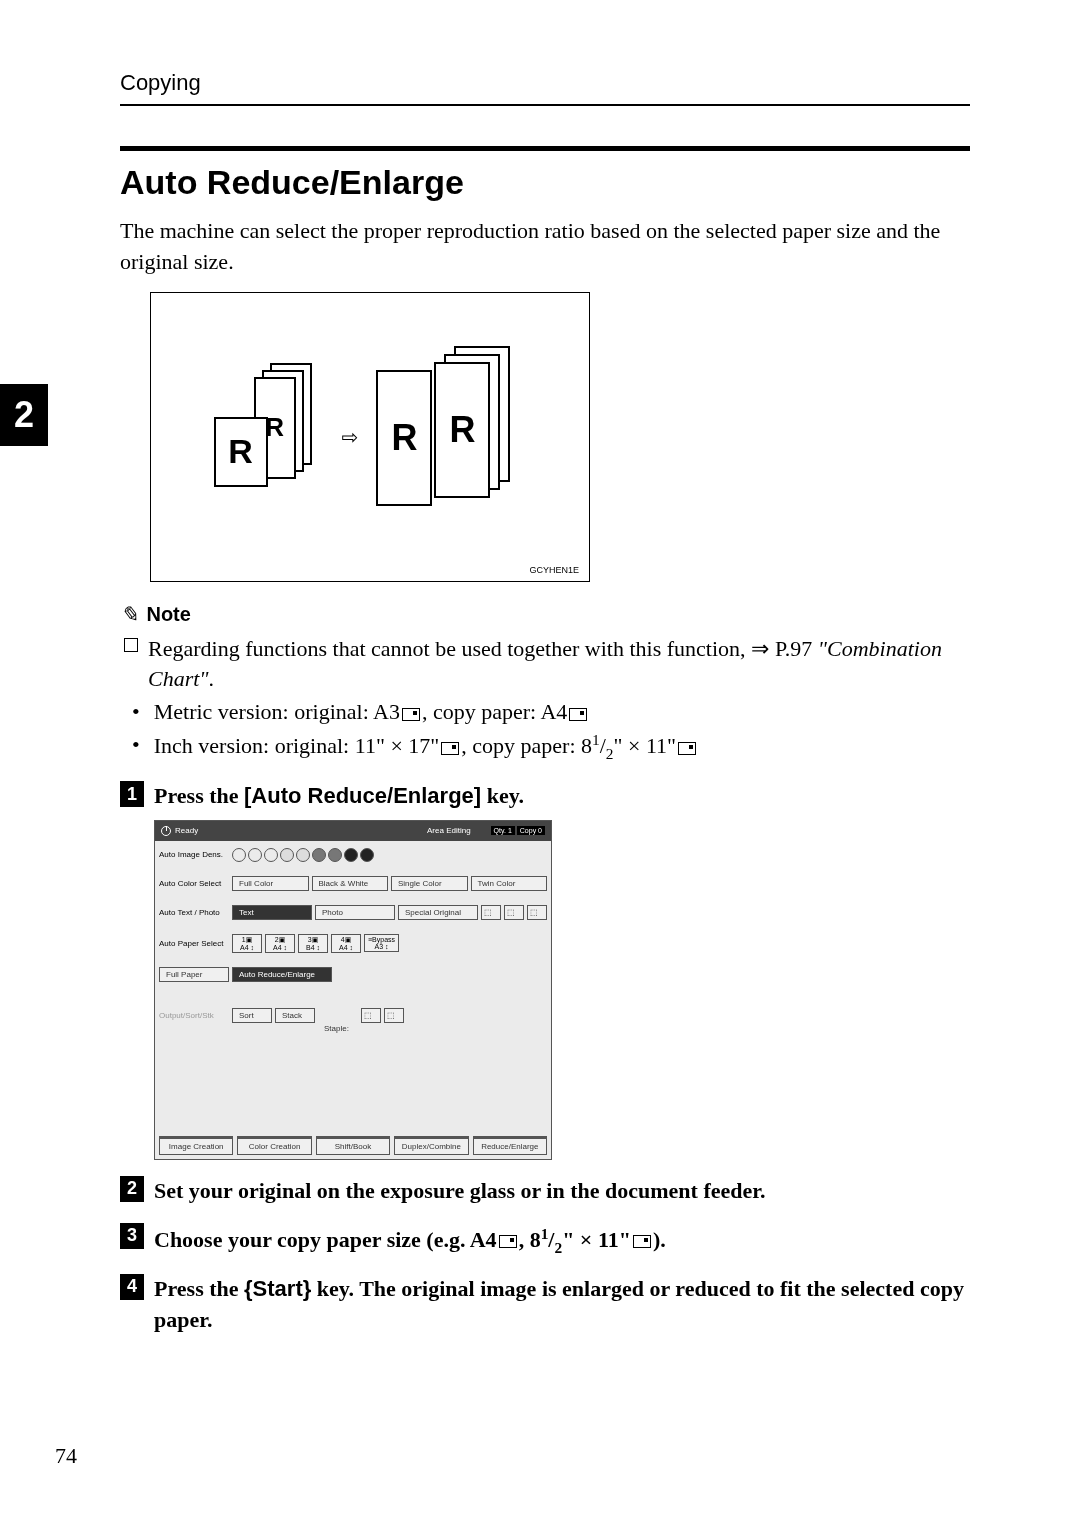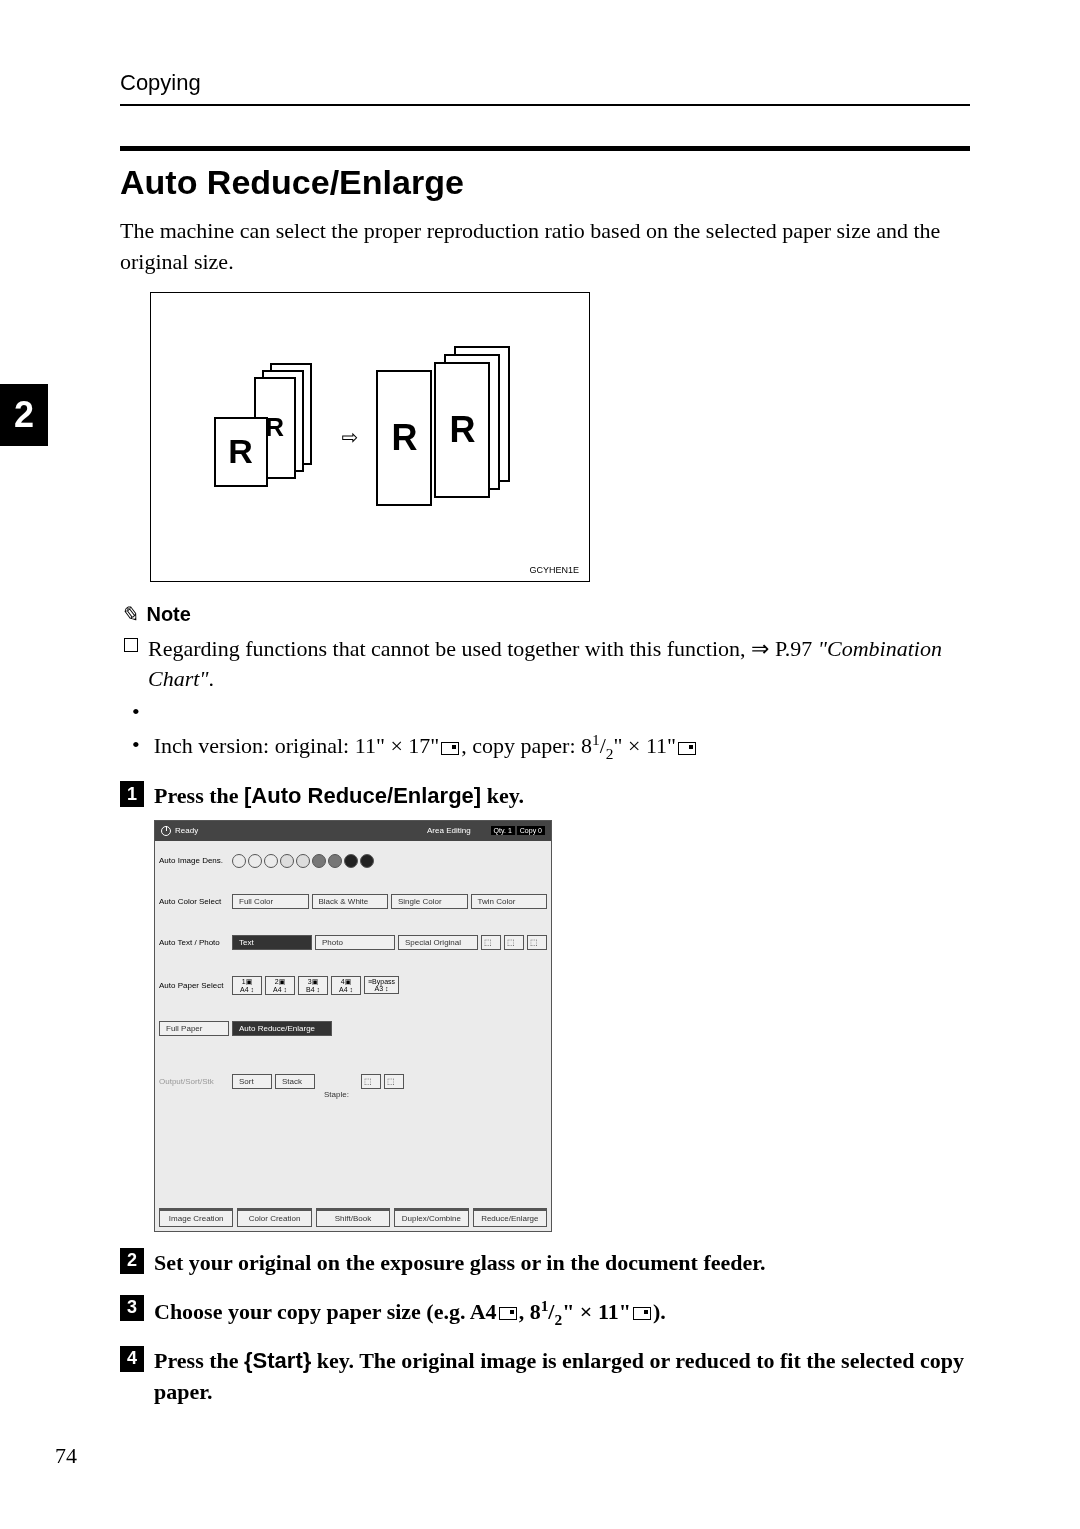--- a/index.html
+++ b/index.html
@@ -257,21 +257,21 @@
       margin-left: 8px;
     }
     .qty-box, .copy-box {
       background: black;
       padding: 1px 3px;
       font-size: 7px;
     }
     .panel-row {
       display: flex;
       align-items: center;
-      padding: 13px 4px;
+      padding: 7px 4px;
       gap: 3px;
     }
     .row-label {
       font-size: 8px;
       width: 70px;
     }
     .density-circles {
       display: flex;
       gap: 2px;
     }
@@ -376,20 +376,21 @@
   <div class="note-item">
     <div class="checkbox-icon"></div>
     <div>
       <span>Regarding functions that cannot be used together with this function, ⇒ P.97 </span><span class="italic-ref">"Combination Chart"</span>.
     </div>
   </div>
 
   <ul class="bullet-list">
     <li class="bullet-item">
       <span class="bullet-dot">•</span>
+      <span><span>Metric version: original: A3</span><span class="landscape-icon"></span><span>, copy paper: A4</span><span class="landscape-icon"></span></span>
     </li>
     <li class="bullet-item">
       <span class="bullet-dot">•</span>
       <span><span>Inch version: original: 11" × 17"</span><span class="landscape-icon"></span><span>, copy paper: 8</span><span class="sup">1</span>/<span class="sub">2</span><span>" × 11"</span><span class="landscape-icon"></span></span>
     </li>
   </ul>
 
   <div class="step-item">
     <div class="step-number">1</div>
     <div class="step-text"><span>Press the </span><span class="bracket-key">[Auto Reduce/Enlarge]</span><span> key.</span></div>

